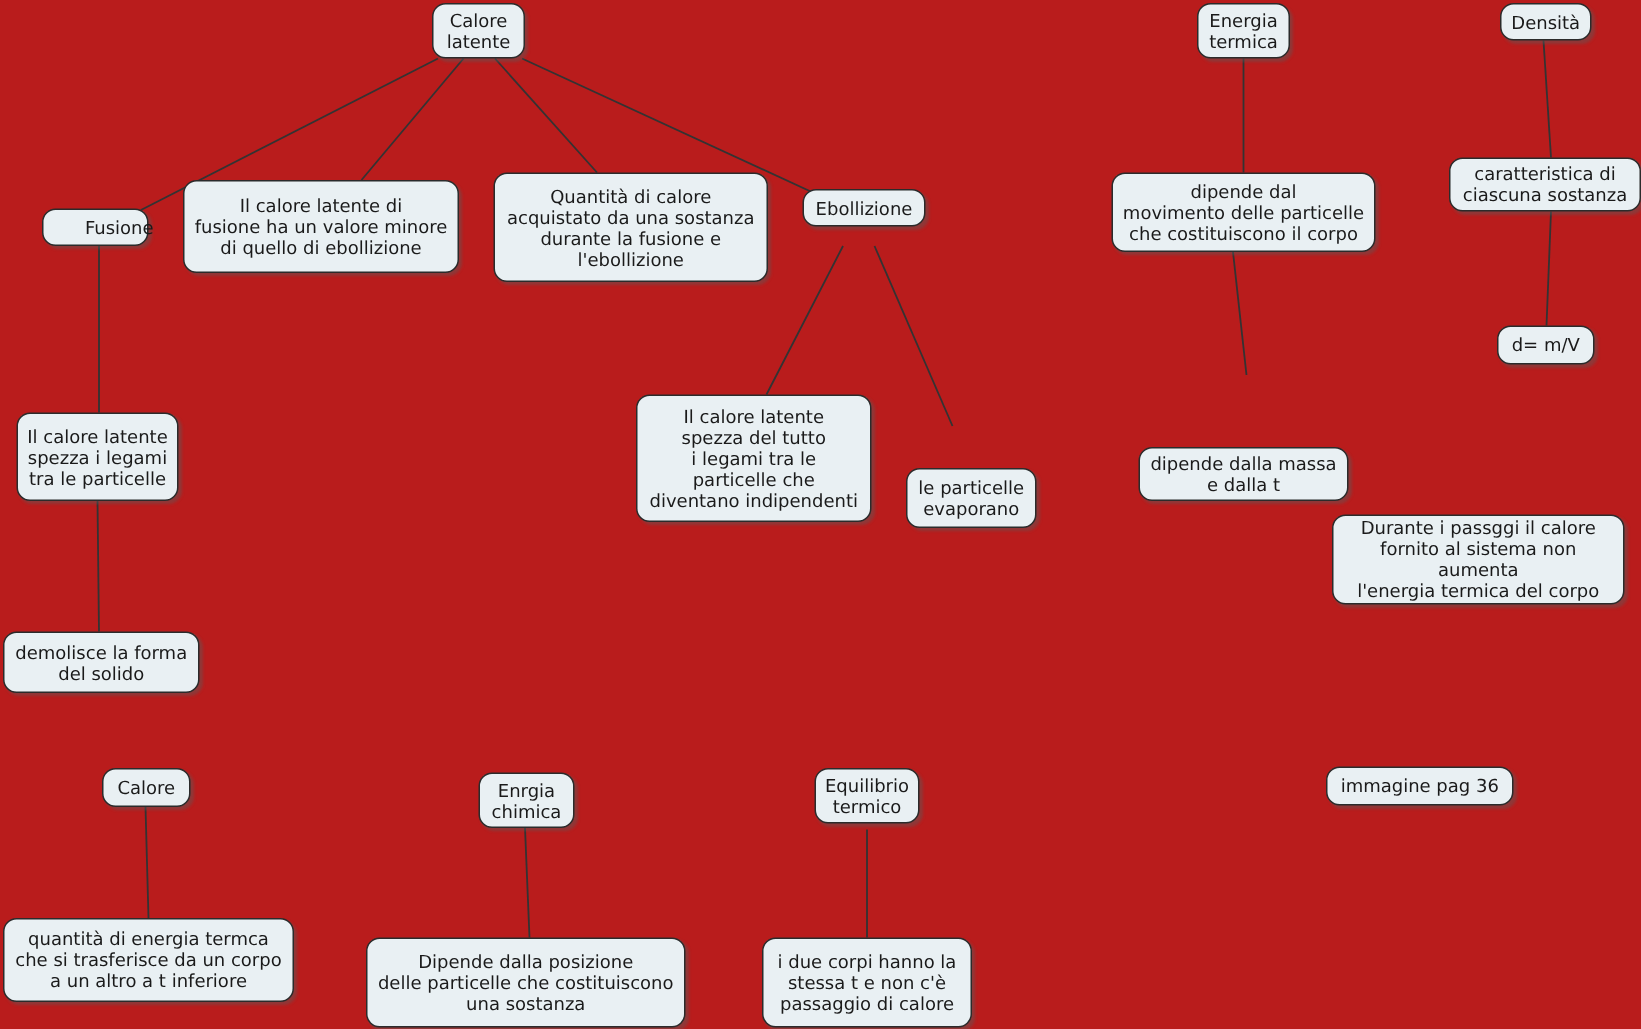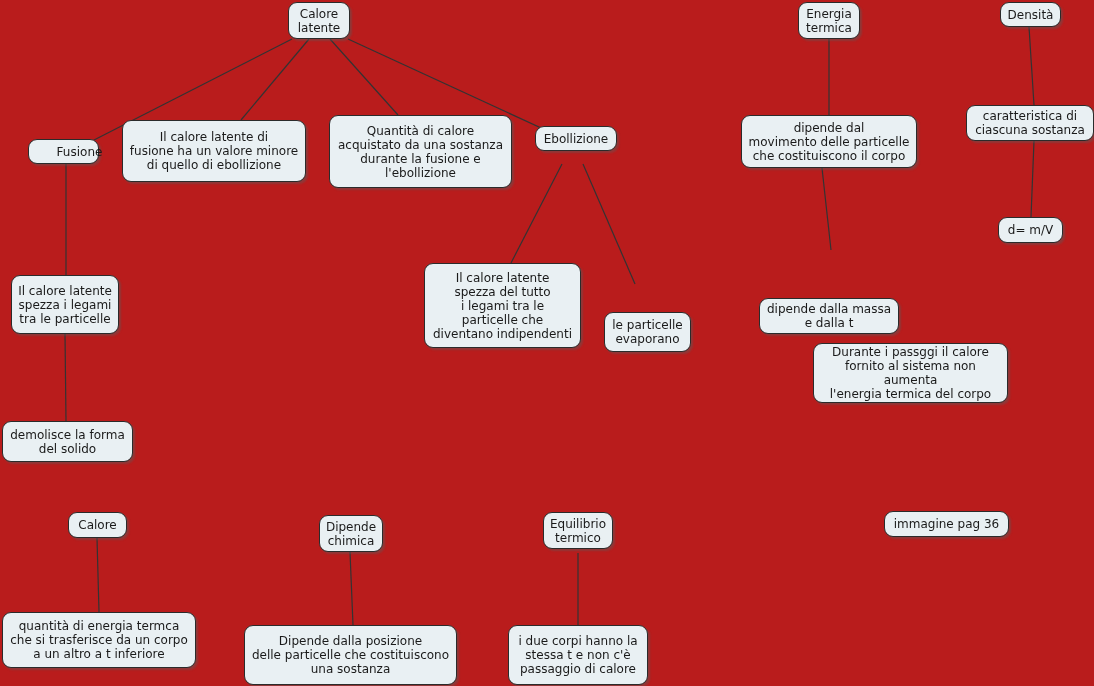--- a/index.html
+++ b/index.html
@@ -95,29 +95,29 @@
 termica</div>
       <div class="node" style="left: 741px; top: 115px; width: 176px; height: 53px; background: rgb(233, 240, 243); border-color: rgb(43, 43, 43); color: rgb(26, 26, 26);">dipende dal
 movimento delle particelle
 che costituiscono il corpo</div>
       <div class="node" style="left: 759px; top: 250px; width: 140px; height: 36px; background: rgb(233, 240, 243); border-color: rgb(43, 43, 43); color: rgb(26, 26, 26); margin-top: 48px;">dipende dalla massa
 e dalla t</div>
       <div class="node" style="left: 1000px; top: 2px; width: 61px; height: 25px; background: rgb(233, 240, 243); border-color: rgb(43, 43, 43); color: rgb(26, 26, 26);">Densità</div>
       <div class="node" style="left: 966px; top: 105px; width: 128px; height: 36px; background: rgb(233, 240, 243); border-color: rgb(43, 43, 43); color: rgb(26, 26, 26);">caratteristica di
 ciascuna sostanza</div>
       <div class="node" style="left: 998px; top: 217px; width: 65px; height: 26px; background: rgb(233, 240, 243); border-color: rgb(43, 43, 43); color: rgb(26, 26, 26);">d= m/V</div>
-      <div class="node" style="left: 813px; top: 343px; width: 195px; height: 60px; background: rgb(233, 240, 243); border-color: rgb(43, 43, 43); color: rgb(26, 26, 26);">Durante i passggi il calore
+      <div class="node" style="left: 888px; top: 343px; width: 195px; height: 60px; background: rgb(233, 240, 243); border-color: rgb(43, 43, 43); color: rgb(26, 26, 26);">Durante i passggi il calore
 fornito al sistema non aumenta
 l'energia termica del corpo</div>
       <div class="node" style="left: 884px; top: 511px; width: 125px; height: 26px; background: rgb(233, 240, 243); border-color: rgb(43, 43, 43); color: rgb(26, 26, 26);">immagine pag 36</div>
       <div class="node" style="left: 68px; top: 512px; width: 59px; height: 26px; background: rgb(233, 240, 243); border-color: rgb(43, 43, 43); color: rgb(26, 26, 26);">Calore</div>
       <div class="node" style="left: 2px; top: 612px; width: 194px; height: 56px; background: rgb(233, 240, 243); border-color: rgb(43, 43, 43); color: rgb(26, 26, 26);">quantità di energia termca
 che si trasferisce da un corpo
 a un altro a t inferiore</div>
-      <div class="node" style="left: 319px; top: 515px; width: 64px; height: 37px; background: rgb(233, 240, 243); border-color: rgb(43, 43, 43); color: rgb(26, 26, 26);">Dipende
+      <div class="node" style="left: 319px; top: 515px; width: 64px; height: 37px; background: rgb(233, 240, 243); border-color: rgb(43, 43, 43); color: rgb(26, 26, 26);">Enrgia
 chimica</div>
       <div class="node" style="left: 244px; top: 625px; width: 213px; height: 60px; background: rgb(233, 240, 243); border-color: rgb(43, 43, 43); color: rgb(26, 26, 26);">Dipende dalla posizione
 delle particelle che costituiscono
 una sostanza</div>
       <div class="node" style="left: 543px; top: 512px; width: 70px; height: 37px; background: rgb(233, 240, 243); border-color: rgb(43, 43, 43); color: rgb(26, 26, 26);">Equilibrio
 termico</div>
       <div class="node" style="left: 508px; top: 625px; width: 140px; height: 60px; background: rgb(233, 240, 243); border-color: rgb(43, 43, 43); color: rgb(26, 26, 26);">i due corpi hanno la
 stessa t e non c'è
 passaggio di calore</div>
     </div>

